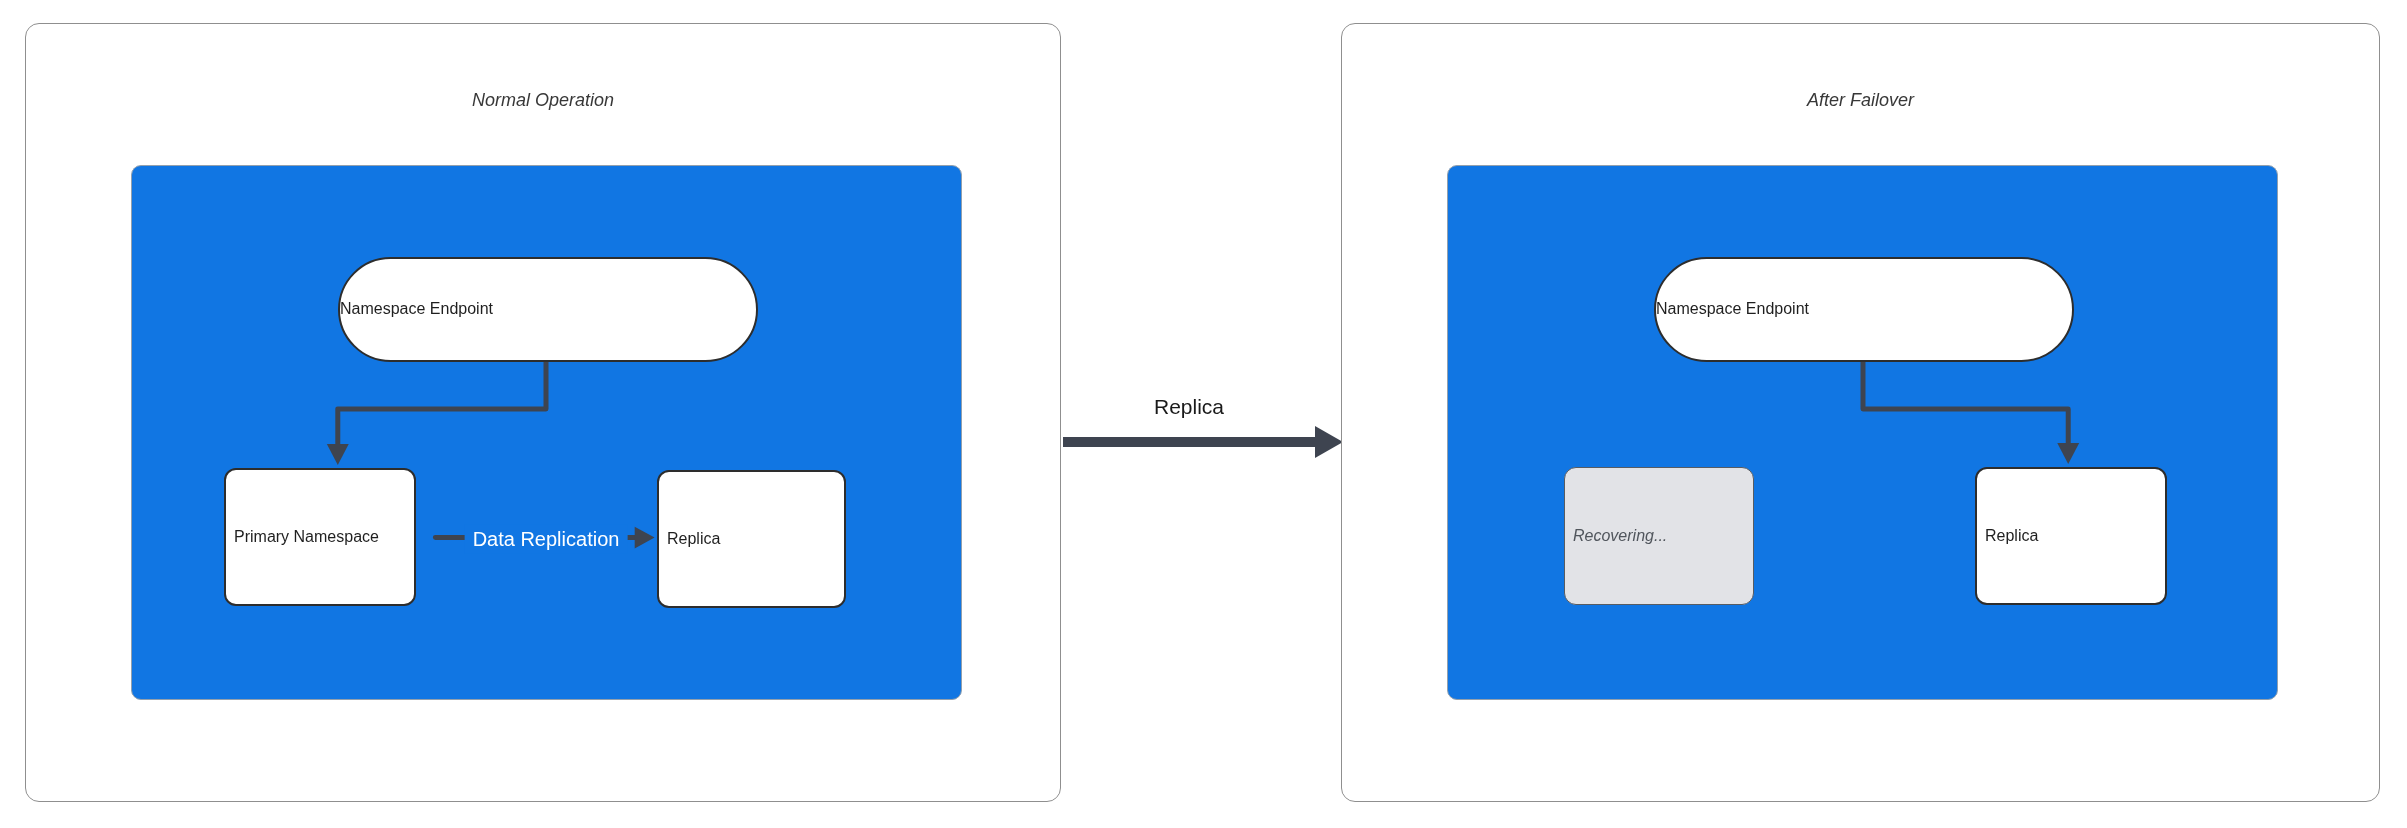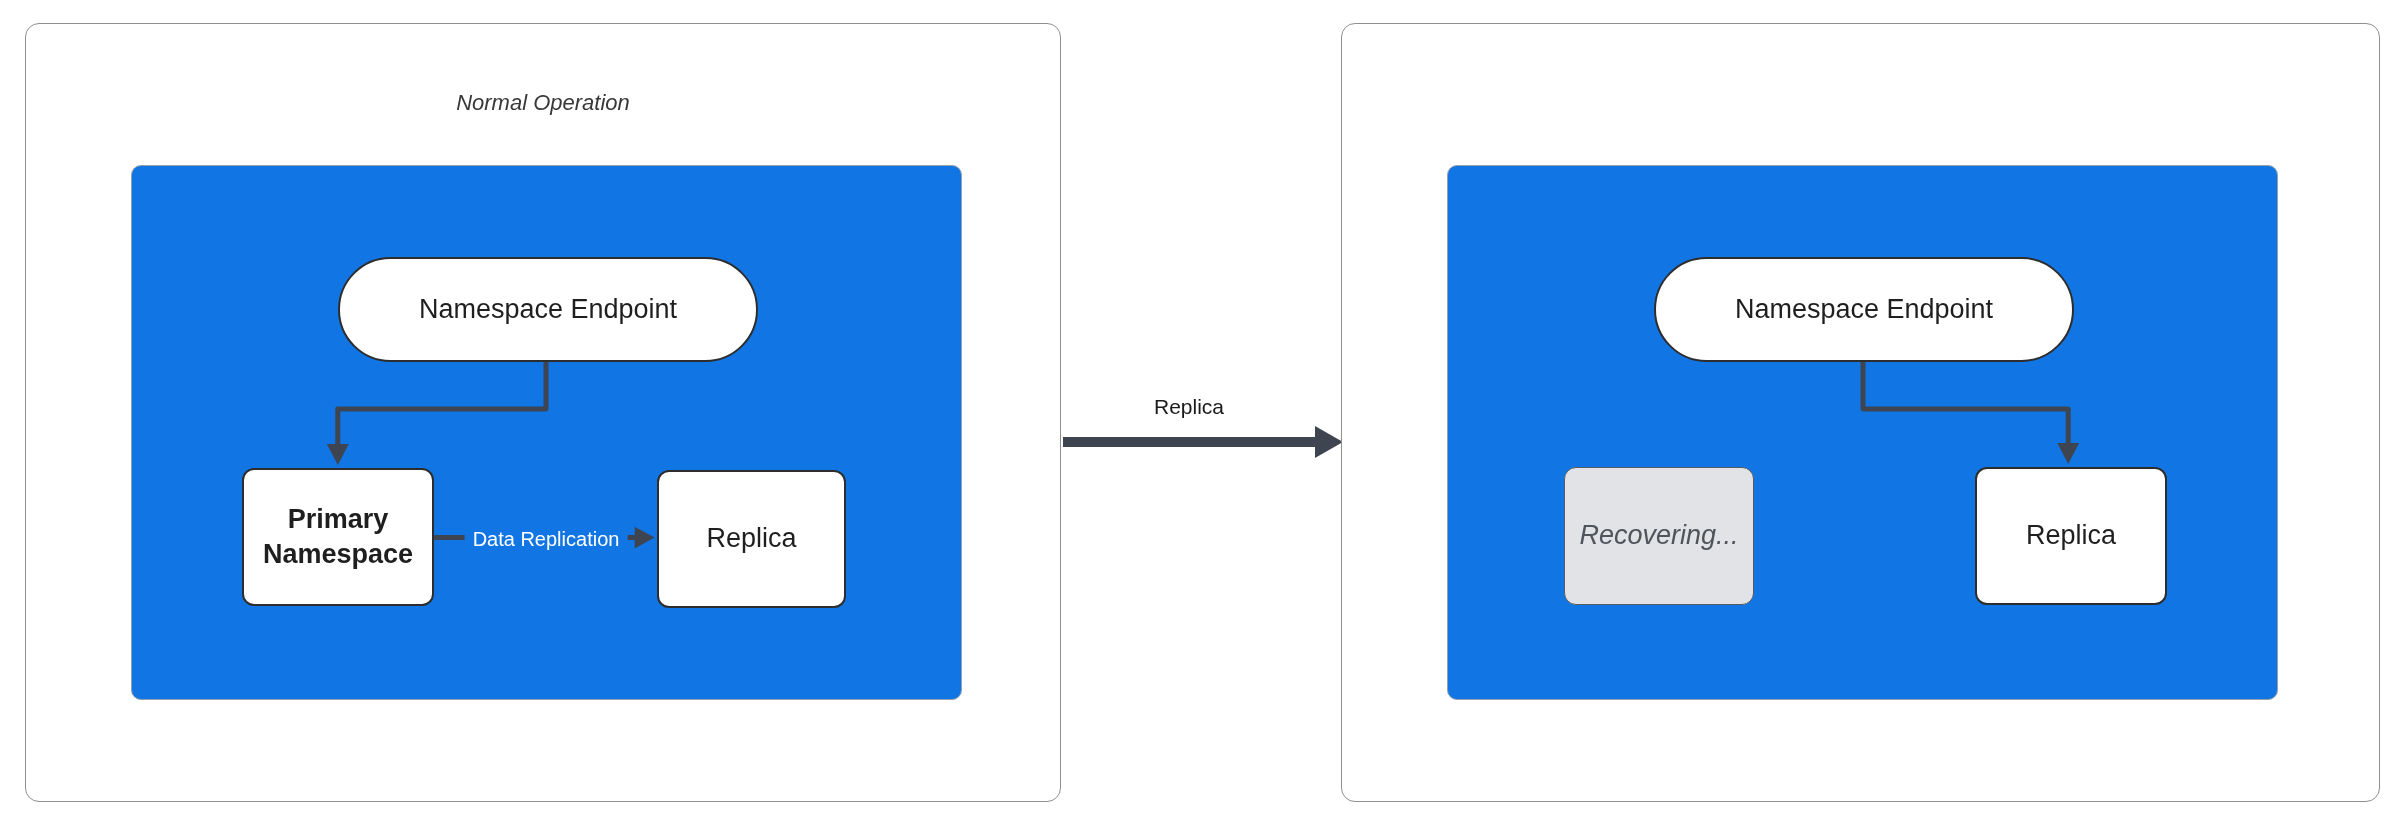--- a/index.html
+++ b/index.html
@@ -33,21 +33,21 @@
     border:1.5px solid var(--panel-border);
     border-radius:14px;
   }
   .panel.left{left:25px;width:1036px;}
   .panel.right{left:1341px;width:1039px;}
   .panel-title{
     position:absolute;
     top:66px;
     left:0;right:0;
     text-align:center;
-    font-size:22px;
+    font-size:18px;
     font-style:italic;
     color:#383838;
   }
   .cluster{
     position:absolute;
     left:105px;
     top:141px;
     width:831px;
     height:535px;
     background:var(--blue);
@@ -56,42 +56,41 @@
   }
   .edges{
     position:absolute;
     left:0;top:0;
     width:100%;height:100%;
   }
   .node{
     position:absolute;
     display:flex;
     align-items:center;
-    justify-content:center;
     text-align:center;
     background:var(--node-fill);
     border:2px solid var(--node-border);
     color:var(--ink);
-    font-size:27px;
+    font-size:16px;
     line-height:1.3;
   }
   .stadium{
     left:206px;
     top:91px;
     width:420px;
     height:105px;
     border-radius:53px;
   }
   .rect{
     width:192px;
     height:138px;
     border-radius:12px;
     padding:8px;
   }
-  .primary{left:110px;top:302px;font-weight:bold;}
+  .primary{left:92px;top:302px;}
   .replica-l{left:525px;top:304px;width:189px;}
   .recovering{
     left:116px;top:301px;width:190px;
     background:var(--recovering-fill);
     border:1.5px solid #575c63;
     color:var(--recovering-text);
     font-style:italic;
   }
   .replica-r{left:527px;top:301px;}
   .edge-label{
@@ -171,20 +170,21 @@
     </div>
   </section>
 
   <div class="failover">
     <div class="failover-label">Replica</div>
     <div class="failover-bar"></div>
     <div class="failover-head"></div>
   </div>
 
   <section class="panel right">
+    <div class="panel-title">After Failover</div>
 
     <div class="cluster">
       <svg class="edges" viewBox="0 0 831 535">
         <path d="M416 196 V244 H622 V281" fill="none" stroke-width="5" stroke-linejoin="round" stroke-linecap="round" stroke="#3e4450"></path>
         <path d="M622 299 L611 278 L633 278 Z" fill="#3e4450"></path>
       </svg>
 
       <div class="node stadium">
         <span>Namespace Endpoint</span>
       </div>

